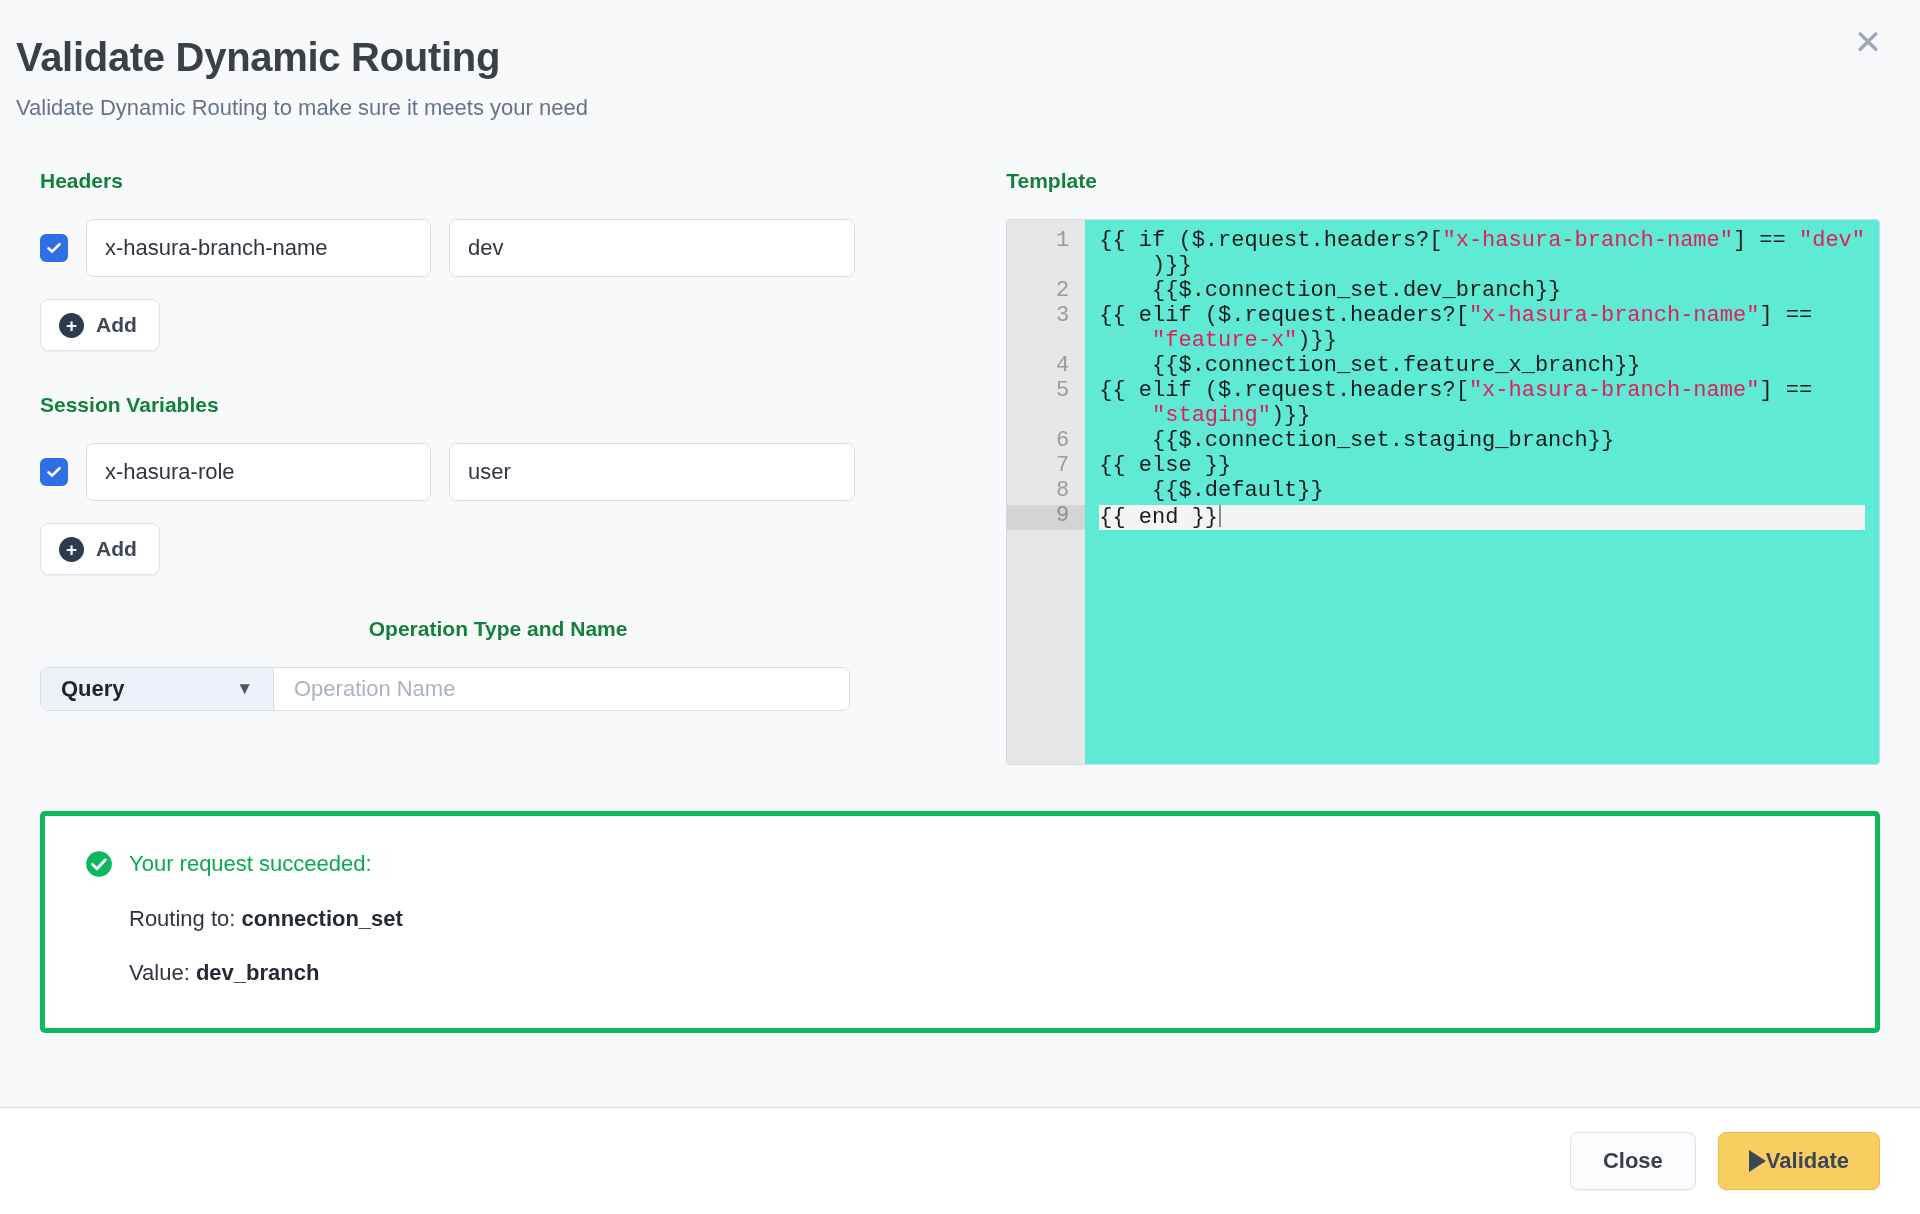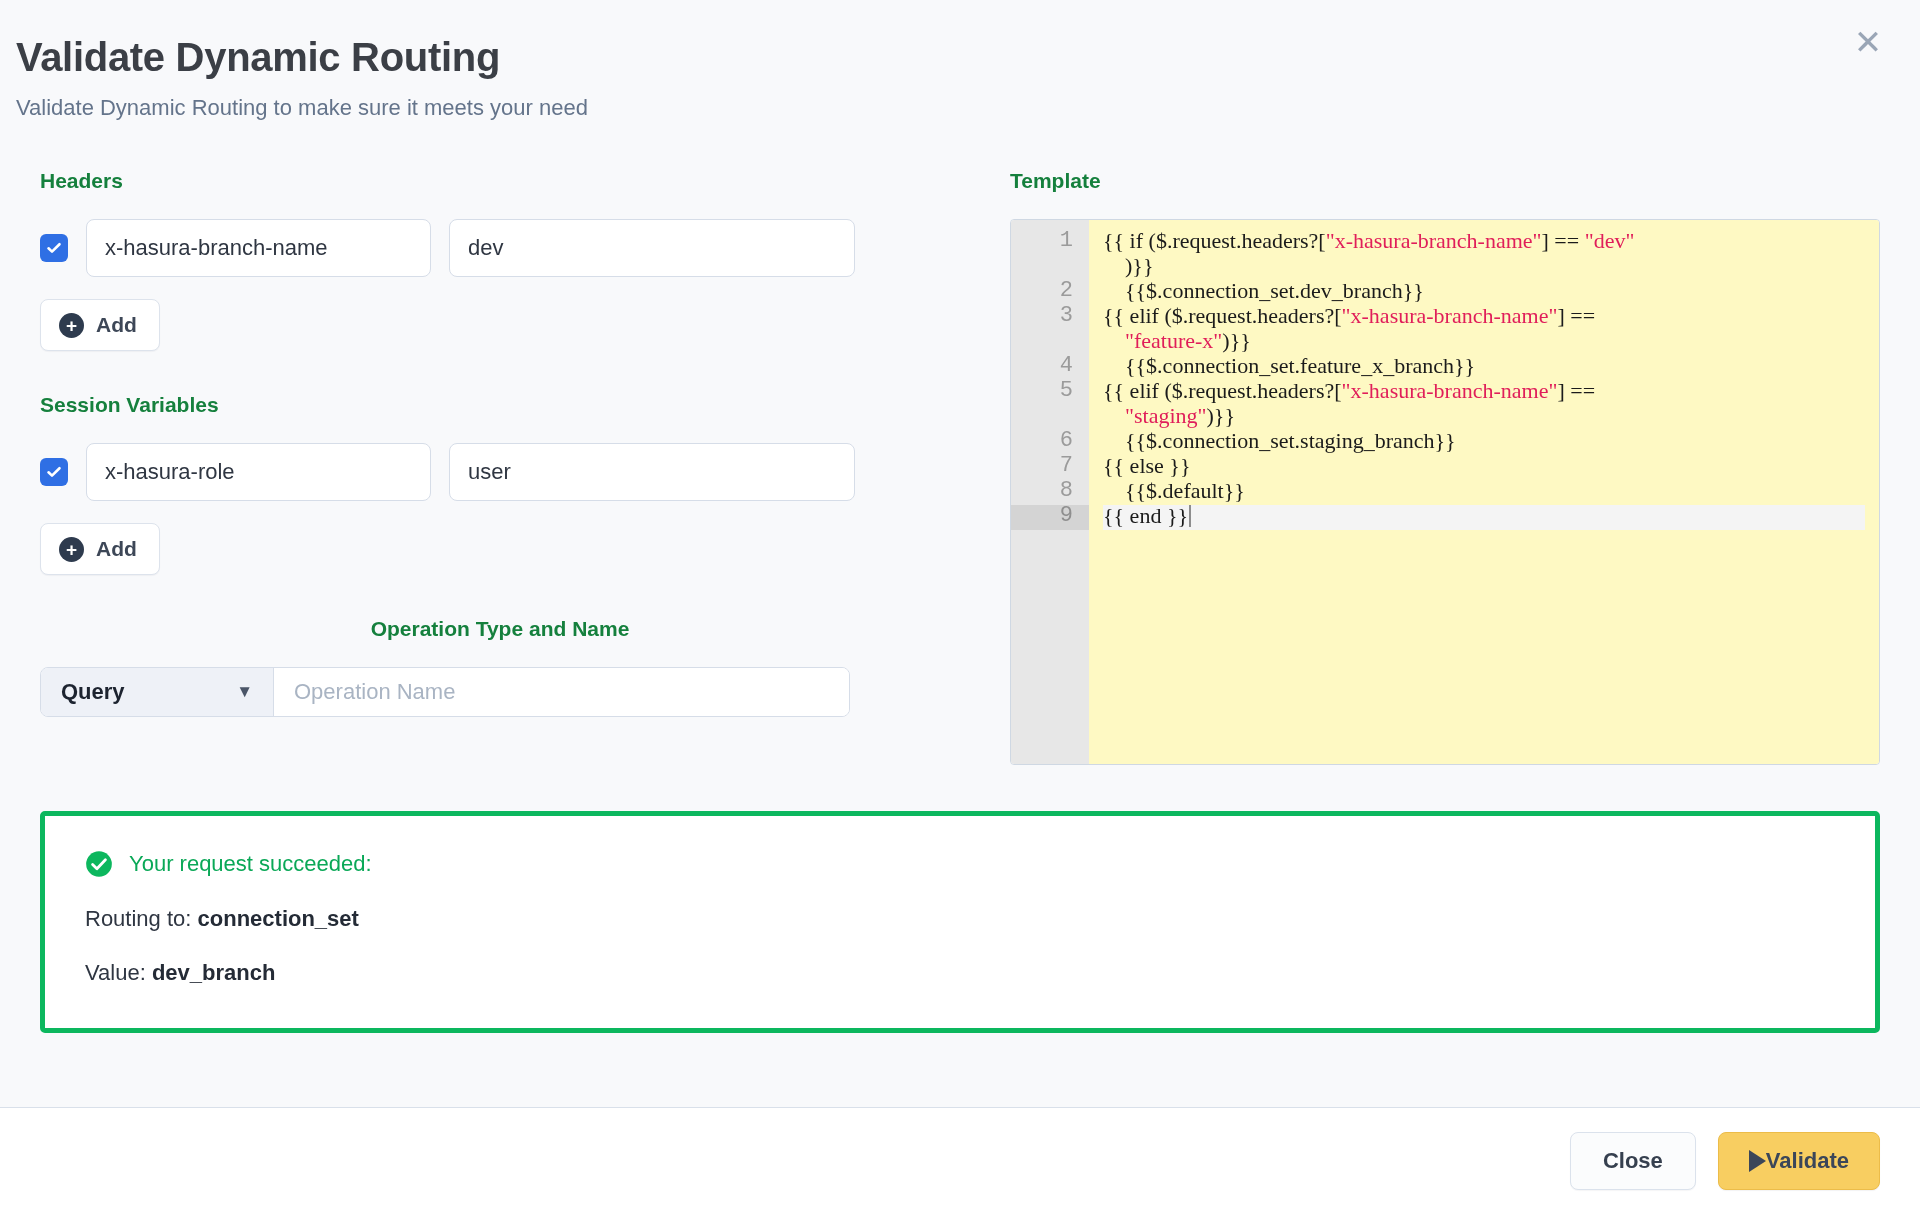--- a/index.html
+++ b/index.html
@@ -68,21 +68,21 @@
   }
   .plus-ic {
     width: 25px; height: 25px; border-radius: 50%; background: #2e3b4e;
     display: flex; align-items: center; justify-content: center;
     color: #fff; font-size: 19px; line-height: 1; font-weight: 700;
   }
 
   
   .op-row {
     display: flex; align-items: stretch;
-    width: 810px; height: 50px;
+    width: 810px; height: 44px;
     border: 1px solid #d6dde8; border-radius: 8px; overflow: hidden;
     background: #fff;
   }
   .op-select {
     width: 233px; background: #eef1f7; border: none; border-right: 1px solid #d6dde8;
     display: flex; align-items: center; justify-content: space-between;
     padding: 0 20px; font-size: 22px; font-weight: 700; color: #1d2430;
     cursor: pointer; font-family: "Liberation Sans", sans-serif;
   }
   .chev { color: #4a5568; font-size: 17px; }
@@ -104,22 +104,22 @@
     width: 78px; background: #e7e7e7; flex: 0 0 78px;
     padding-top: 10px; position: relative;
   }
   .gutter .ln {
     text-align: right; padding-right: 16px;
     font-family: "Liberation Mono", monospace;
     font-size: 22px; color: #9b9b9b; line-height: 1;
   }
   .gutter .ln.active { background: #d4d4d4; color: #8f8f8f; }
   .code {
-    flex: 1; padding: 10px 14px 0 14px; background: #fef9c3;
-    font-family: Liberation Serif, serif;
+    flex: 1; padding: 10px 14px 0 14px; background: #5eead4;
+    font-family: Liberation Mono, monospace;
     font-size: 22px; color: #1b1b1b;
     position: relative;
   }
   .code .cl { line-height: 1; white-space: pre; }
   .code .cl.active-line { background: #f4f4f4; }
   .str { color: #e01e5a; }
   .caret {
     display: inline-block; width: 2px; height: 22px;
     background: #8d8d8d; vertical-align: -4px; margin-left: 1px;
   }
@@ -127,21 +127,21 @@
   
   .success-wrap { padding: 0 40px; margin-top: 46px; }
   .success {
     border: 5px solid #0cb75e; border-radius: 5px; background: #fff;
     padding: 34px 40px 40px 40px; height: 222px;
   }
   .succ-head { display: flex; align-items: center; gap: 16px; }
   .succ-ic { width: 28px; height: 28px; flex: 0 0 28px; }
   .succ-title { font-size: 22px; font-weight: 400; color: #0aa857; }
   .succ-line {
-    margin-top: 28px; 
+    margin-top: 28px; margin-left: 44px;
     font-size: 22px; color: #2f3642;
   }
   .succ-line b { font-weight: 700; color: #242b36; }
 
   
   .divider {
     position: absolute; left: 0; right: 0; top: 1107px;
     height: 1px; background: #d9e0ea;
   }
   .footer {

